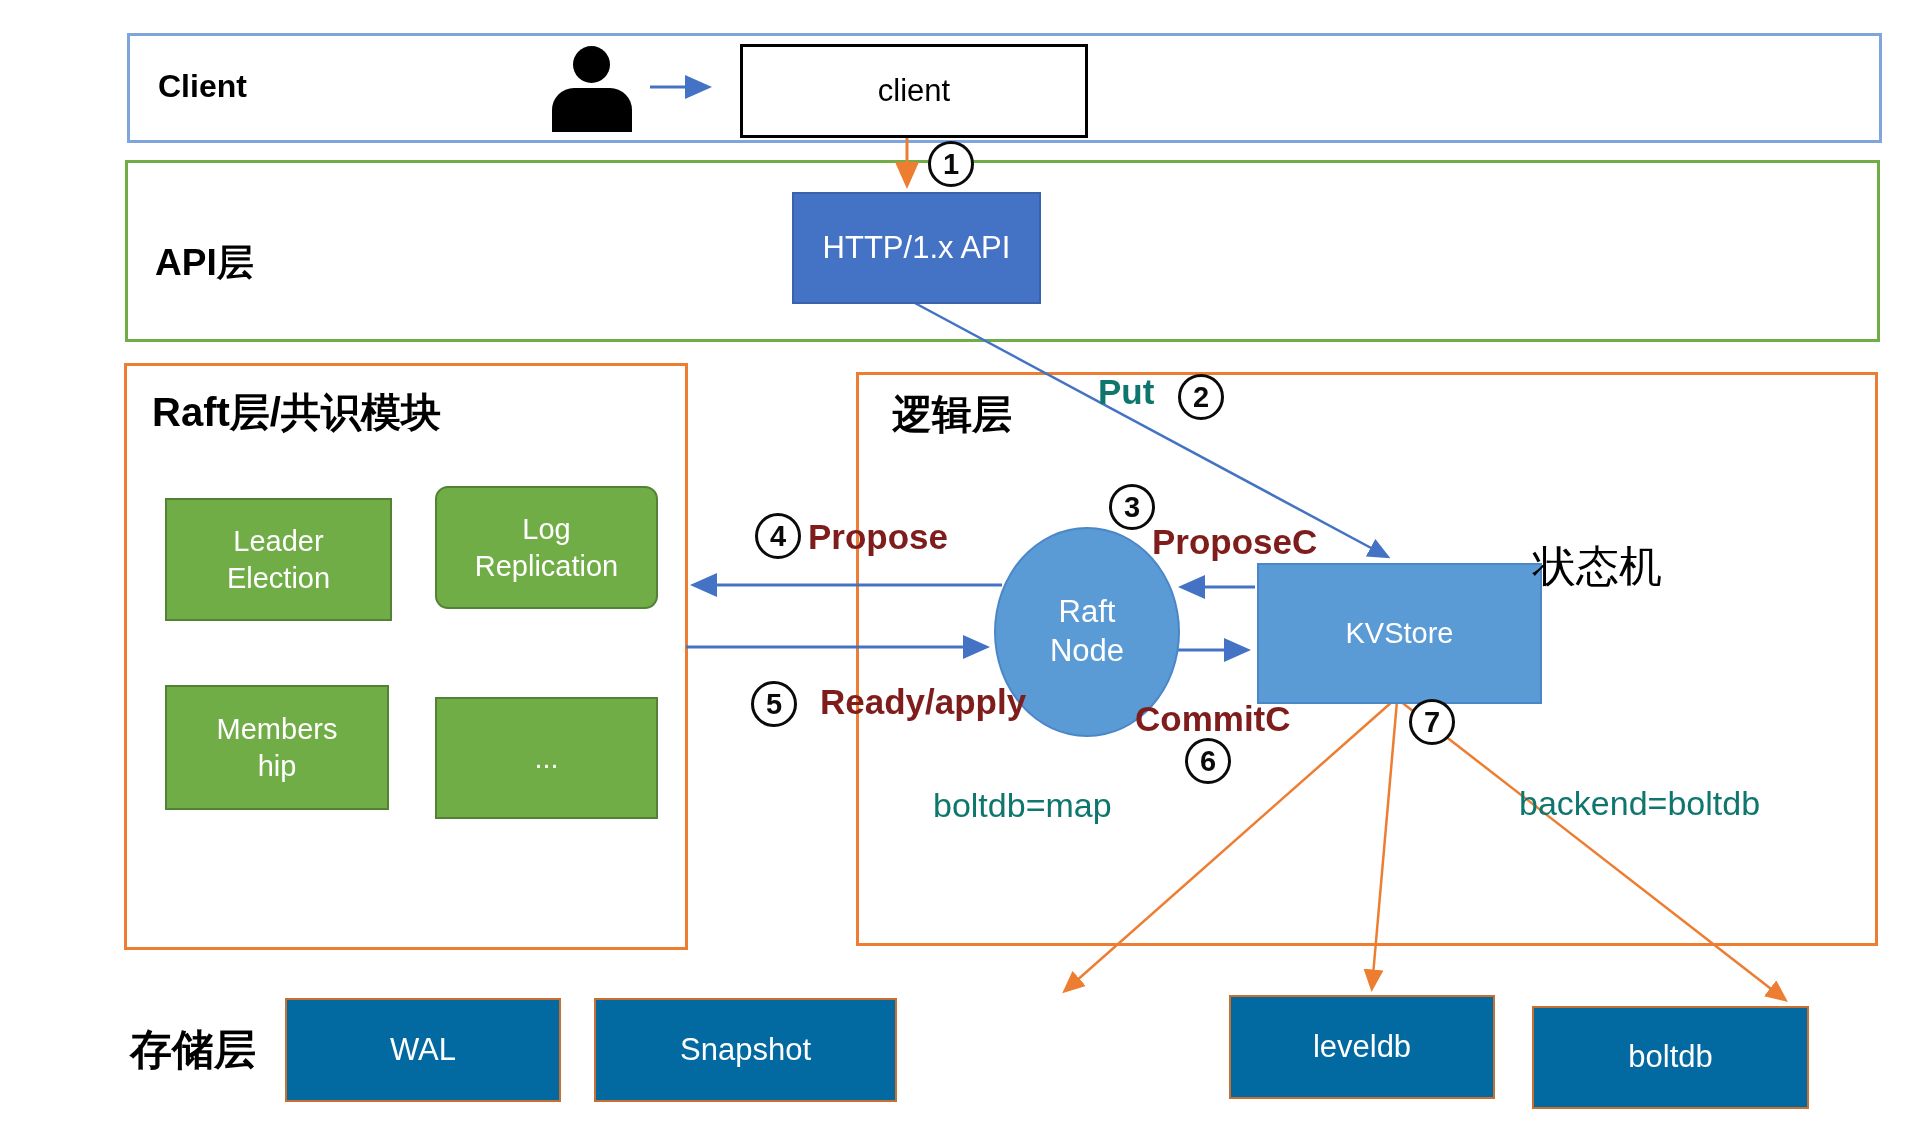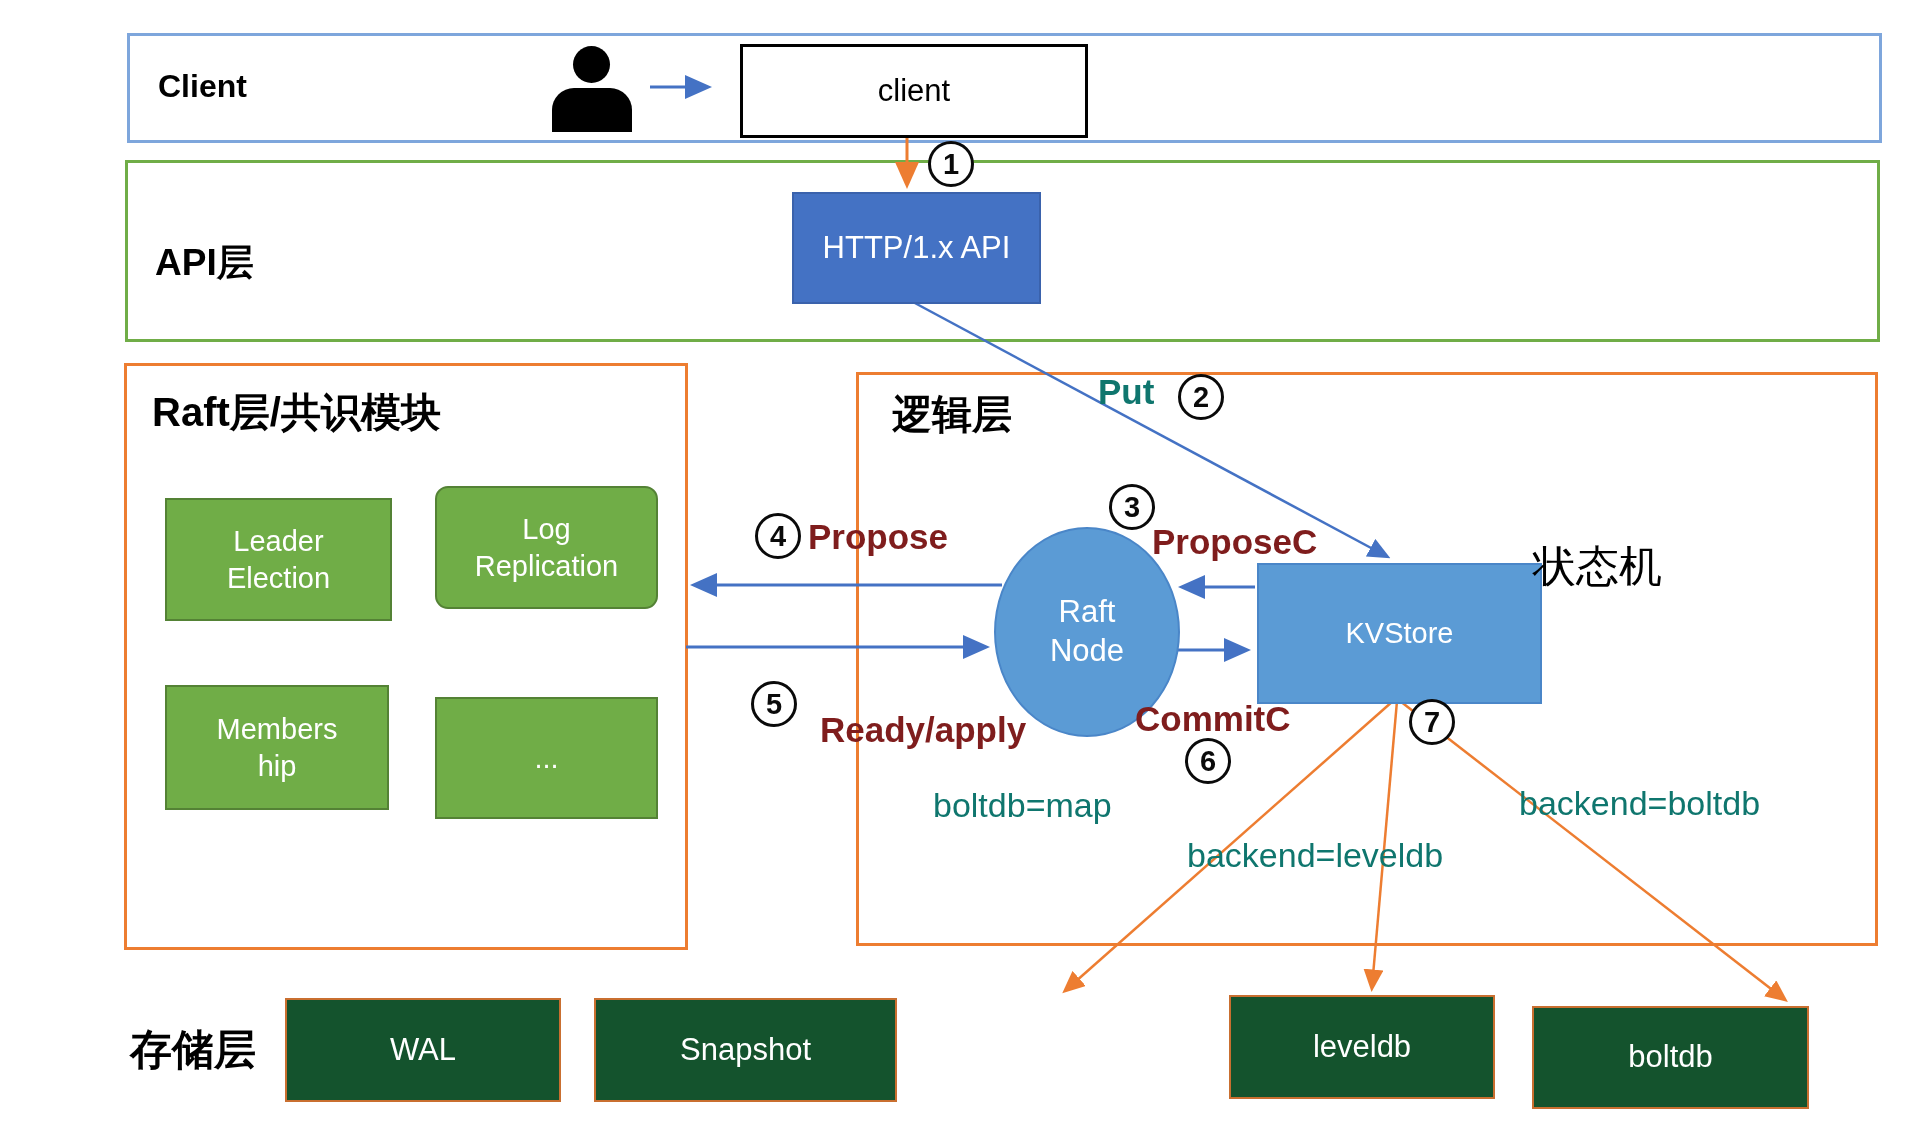--- a/index.html
+++ b/index.html
@@ -10,21 +10,21 @@
   .layer.client{border:3px solid #7EA6DC;}
   .layer.api{border:3px solid #70AD47;}
   .layer.orange{border:3px solid #ED7D31;}
   .layer-title{position:absolute;z-index:2;font-weight:600;color:#000;white-space:nowrap;}
   .fillbox{position:absolute;display:flex;align-items:center;justify-content:center;
            text-align:center;color:#fff;z-index:2;line-height:1.25;}
   .fillbox .stack span{display:block;}
   .blue-solid{background:#4472C4;border:2px solid #3A62AC;}
   .steel{background:#5B9BD5;border:2px solid #4A86C8;}
   .green{background:#70AD47;border:2px solid #548235;}
-  .storage{background:#14532d;border:2px solid #C96F30;}
+  .storage{background:#0369a1;border:2px solid #C96F30;}
   .plainbox{position:absolute;background:#fff;border:3px solid #000;display:flex;
             align-items:center;justify-content:center;z-index:2;color:#000;}
   .step{position:absolute;width:40px;height:40px;border:3px solid #0a0a0a;border-radius:50%;
         background:#fff;display:flex;align-items:center;justify-content:center;
         font-size:29px;font-weight:600;color:#0a0a0a;z-index:3;}
   .flow-red{position:absolute;color:#7f1d1d;font-weight:700;white-space:nowrap;z-index:2;}
   .flow-black{position:absolute;color:#0f766e;font-weight:500;white-space:nowrap;z-index:2;}
   .person{position:absolute;z-index:2;}
   .person .head{position:absolute;left:21px;top:0;width:37px;height:37px;background:#000;border-radius:50%;}
   .person .body{position:absolute;left:0;top:42px;width:80px;height:44px;background:#000;
@@ -90,24 +90,23 @@
 
   <div class="fillbox steel" style="left:1257px;top:563px;width:281px;height:137px;font-size:29px;">
     <span>KVStore</span>
   </div>
 
   <div class="layer-title" style="left:1533px;top:538px;font-size:43px;font-weight:500;">状态机</div>
 
   <div class="flow-black" style="left:1098px;top:372px;font-size:35px;font-weight:600;">Put</div>
   <div class="flow-red" style="left:808px;top:517px;font-size:35px;">Propose</div>
   <div class="flow-red" style="left:1152px;top:522px;font-size:35px;">ProposeC</div>
-  <div class="flow-red" style="left:820px;top:682px;font-size:35px;margin-top:28px;">Ready/apply</div>
+  <div class="flow-red" style="left:820px;top:682px;font-size:35px;">Ready/apply</div>
   <div class="flow-red" style="left:1135px;top:690px;font-size:35px;margin-top:9px;">CommitC</div>
   <div class="flow-black" style="left:933px;top:786px;font-size:34px;">boltdb=map</div>
-  <div class="flow-black" style="left:1187px;top:836px;font-size:34px;">backend=leveldb</div>
   <div class="flow-black" style="left:1505px;top:784px;font-size:34px;margin-left:14px;">backend=boltdb</div>
 
   <div class="step" style="left:928px;top:141px;">
     <span>1</span>
     </div>
   <div class="step" style="left:1178px;top:374px;">
     <span>2</span>
     </div>
   <div class="step" style="left:1109px;top:484px;">
     <span>3</span>

